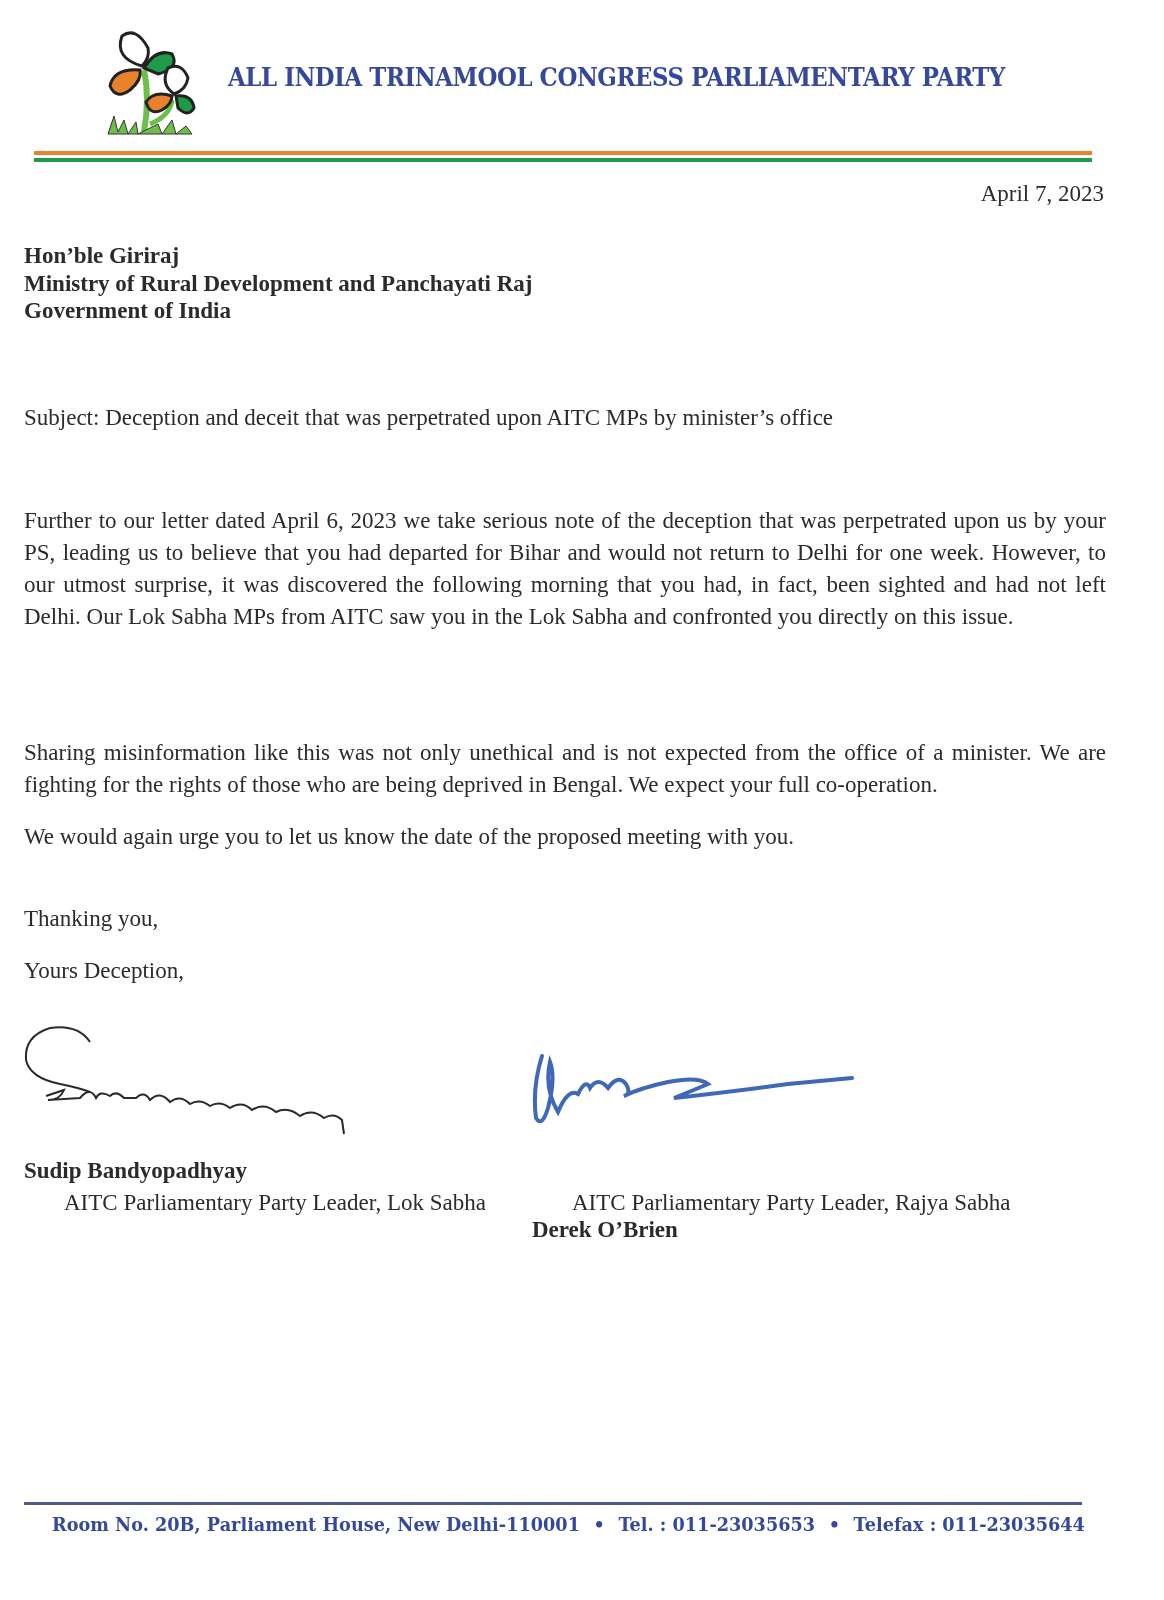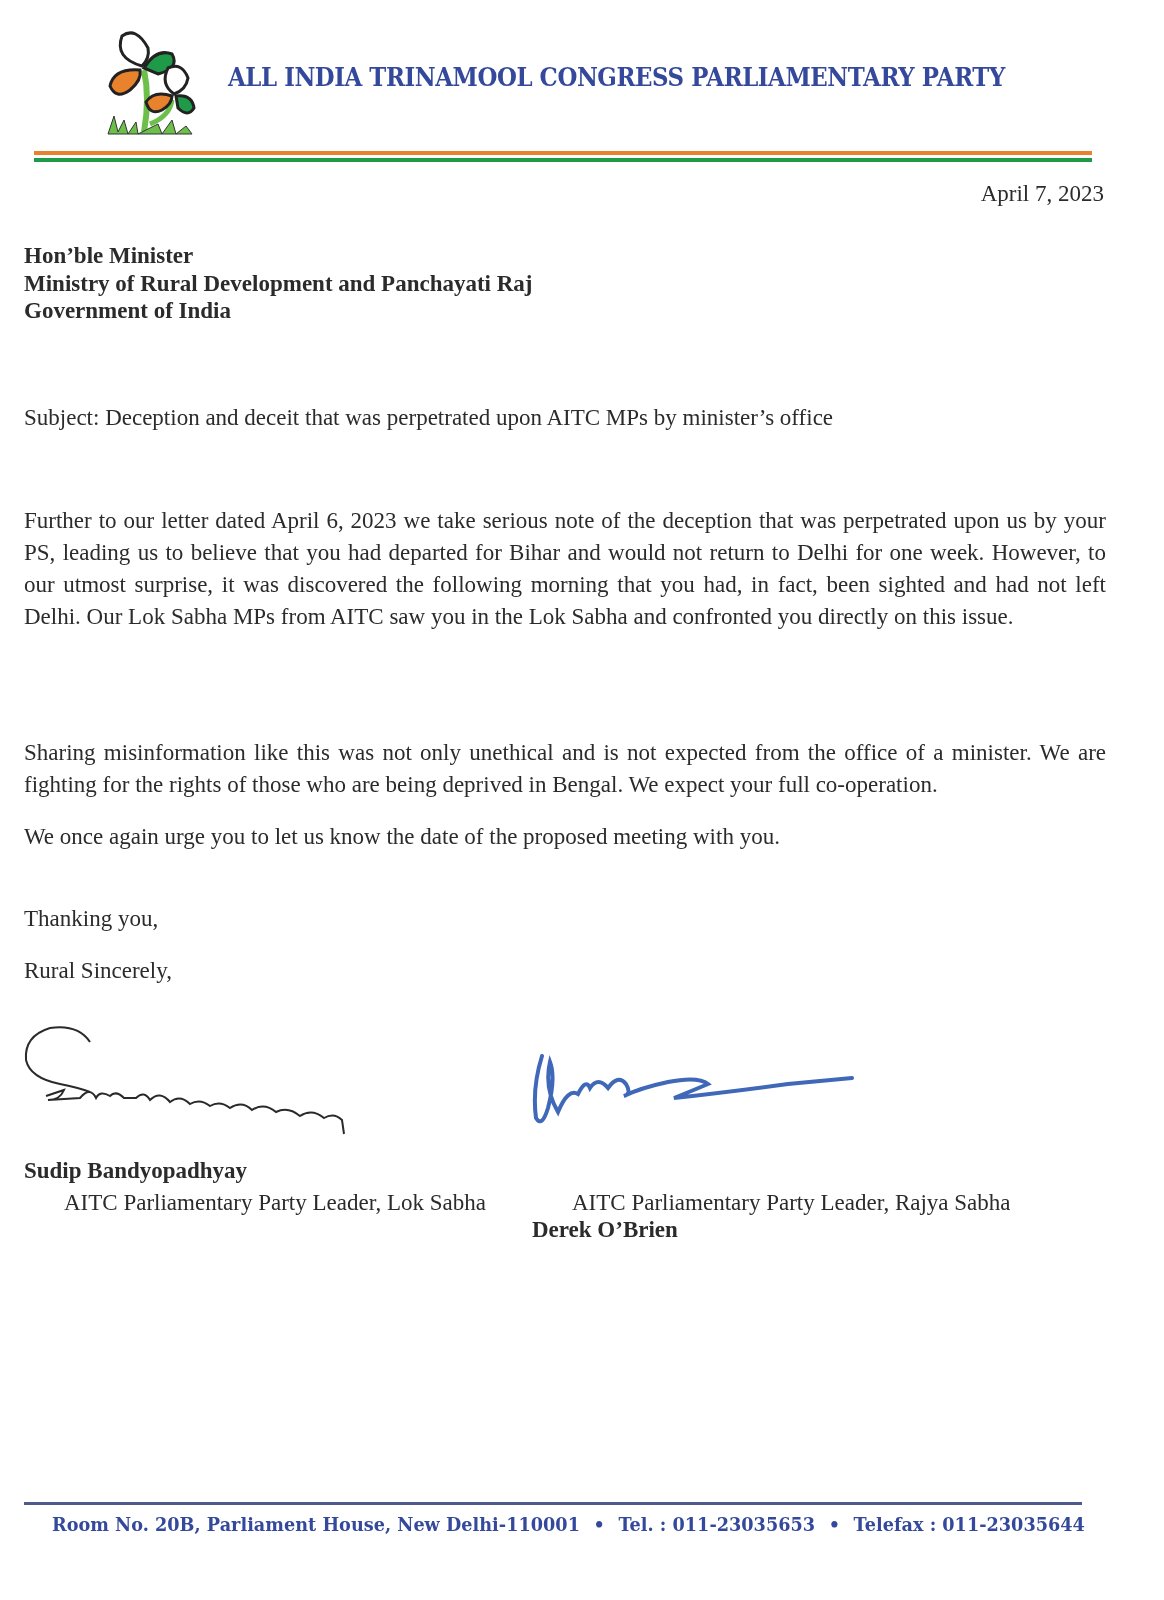--- a/index.html
+++ b/index.html
@@ -72,33 +72,33 @@
     <path d="M8 106 L14 88 L18 104 L24 92 L28 106 L36 94 L38 106 L58 96 L62 106 L72 92 L76 106 L86 98 L92 106 Z" fill="#6cc04a" stroke="#333" stroke-width="1"></path>
   </svg>
 </div>
 <div id="party-title" class="abs">ALL INDIA TRINAMOOL CONGRESS PARLIAMENTARY PARTY</div>
 <div id="rule-orange" class="abs"></div>
 <div id="rule-green" class="abs"></div>
 
 <div id="date" class="abs serif">April 7, 2023</div>
 
 <div id="address" class="abs serif">
-  <div class="b">Hon’ble Minister</div>
+  <div class="b">Hon’ble Giriraj</div>
   <div class="b">Ministry of Rural Development and Panchayati Raj</div>
   <div class="b">Government of India</div>
 </div>
 
 <div id="subject" class="abs serif">Subject: Deception and deceit that was perpetrated upon AITC MPs by minister’s office</div>
 
 <div id="para1" class="abs serif para">Further to our letter dated April 6, 2023 we take serious note of the deception that was perpetrated upon us by your PS, leading us to believe that you had departed for Bihar and would not return to Delhi for one week. However, to our utmost surprise, it was discovered the following morning that you had, in fact, been sighted and had not left Delhi. Our Lok Sabha MPs from AITC saw you in the Lok Sabha and confronted you directly on this issue.</div>
 <div id="para2" class="abs serif para">Sharing misinformation like this was not only unethical and is not expected from the office of a minister. We are fighting for the rights of those who are being deprived in Bengal. We expect your full co-operation.</div>
-<div id="para3" class="abs serif para">We once again urge you to let us know the date of the proposed meeting with you.</div>
+<div id="para3" class="abs serif para">We would again urge you to let us know the date of the proposed meeting with you.</div>
 
 <div id="closing1" class="abs serif">Thanking you,</div>
-<div id="closing2" class="abs serif">Rural Sincerely,</div>
+<div id="closing2" class="abs serif">Yours Deception,</div>
 
 <div id="sig1" class="abs">
   <svg width="340" height="120" viewBox="0 0 340 120">
     <path d="M70 22 Q58 4 30 8 Q4 16 6 40 Q10 58 40 64 Q60 68 70 72" stroke="#2a2a2a" stroke-width="2" fill="none"></path>
     <path d="M26 76 L44 70 Q40 80 28 80 L60 78 Q70 66 76 78 Q80 70 90 76 Q96 70 104 78 L116 78 Q124 70 130 80 Q140 70 150 82 Q160 74 170 84 Q180 78 190 86 Q200 80 210 88 Q222 80 232 90 Q244 82 256 92 Q268 86 280 96 Q292 88 304 98 Q314 92 322 100 L324 114" stroke="#2a2a2a" stroke-width="2" fill="none"></path>
   </svg>
 </div>
 <div id="sig2" class="abs">
   <svg width="340" height="90" viewBox="0 0 340 90">
     <path d="M14 8 Q4 40 8 70 Q14 80 20 60 Q28 30 22 14 Q16 40 30 64 Q40 40 50 46 Q58 30 62 40 Q70 28 80 40 Q90 26 98 36 Q104 46 96 48 Q112 40 140 34 Q170 28 180 36 Q166 42 146 50 Q200 44 260 36 L324 30" stroke="#3f68b8" stroke-width="4" fill="none" stroke-linecap="round"></path>

